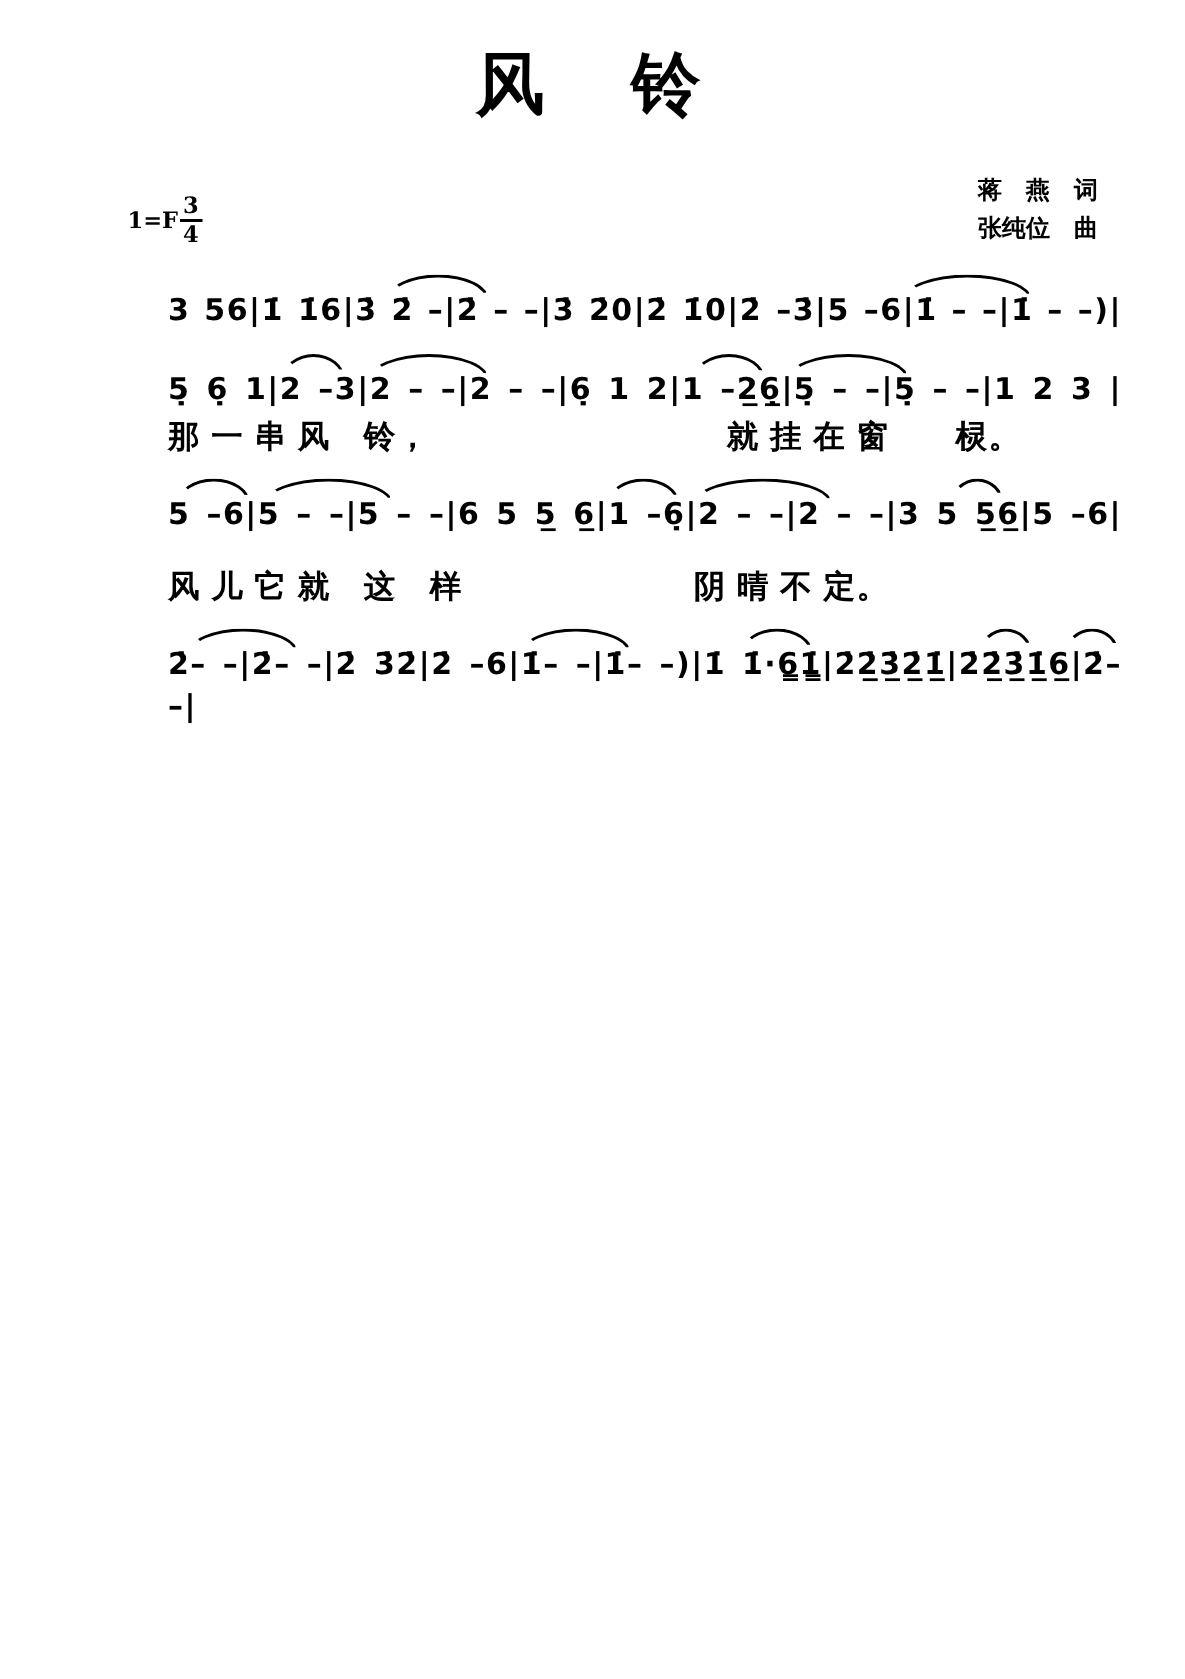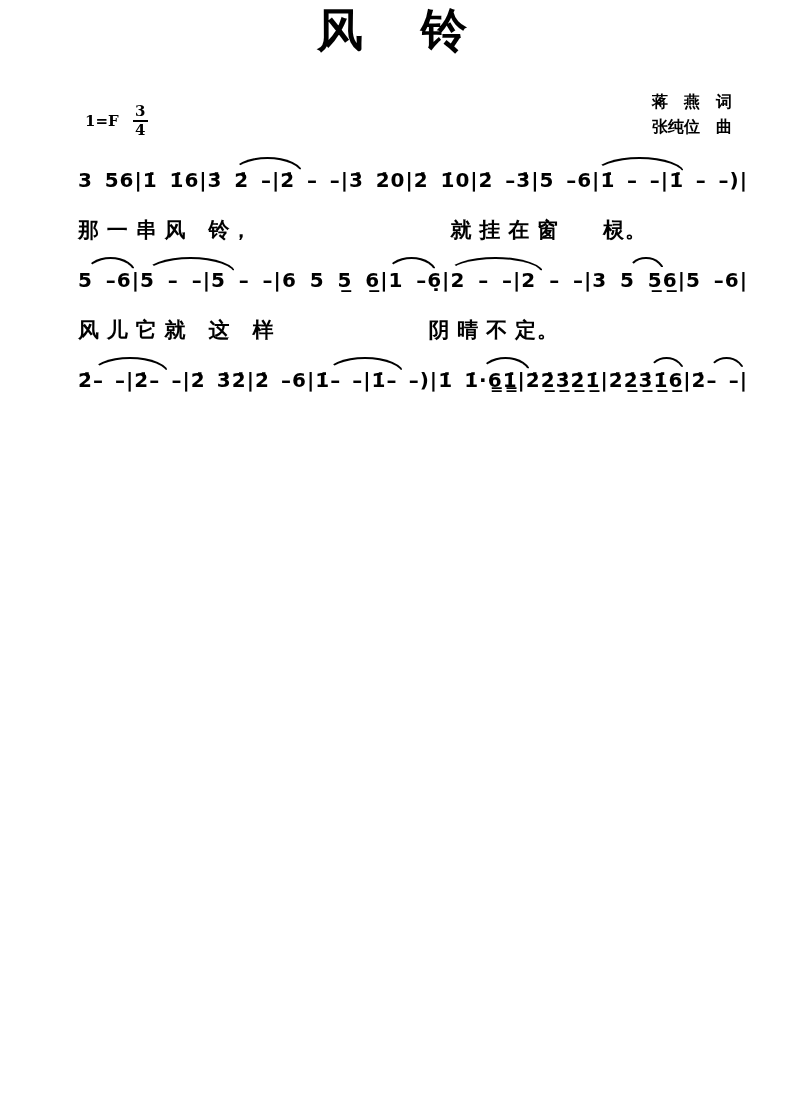--- a/index.html
+++ b/index.html
@@ -7,41 +7,42 @@
     position:relative;
     width:790px;height:1119px;
     background:#ffffff;color:#000;
     font-family:"DejaVu Sans",sans-serif;
     overflow:hidden;
   }
   .title{
     text-align:center;
     font-size:46px;font-weight:bold;
     letter-spacing:6px;
+    padding-top:26px;
     font-family:"DejaVu Sans",sans-serif;
   }
   .meta-row{
     display:flex;justify-content:space-between;align-items:flex-start;
     margin:28px 58px 0 85px;
   }
   .keysig{
-    display:flex;align-items:center;gap:14px;
+    display:flex;align-items:center;gap:1px;
     font-size:15px;font-weight:bold;
     font-family:"DejaVu Serif",serif;
     margin-top:14px;
   }
   .frac{display:inline-flex;flex-direction:column;align-items:center;line-height:1;}
   .frac .num,.frac .den{font-size:15px;}
   .frac .bar{width:15px;height:2px;background:#000;margin:1px 0;}
   .credits{
     font-size:16px;font-weight:bold;line-height:1.55;
     font-family:"Liberation Sans",sans-serif;
   }
   .score{
-    margin:26px 42px 0 78px; 
+    margin:26px 42px 0 112px; 
   }
   .line{margin-bottom:25px;}
   .notes{
     position:relative;
     font-family:"DejaVu Sans",sans-serif;
     font-weight:bold;
     font-size:20px;
     line-height:28px;height:28px;
     letter-spacing:1px;
     text-align:justify;
@@ -85,20 +86,21 @@
       <div>蒋　燕　词</div>
       <div>张纯位　曲</div>
     </div>
   </div>
 
   <div class="score">
       <div class="line">
         <div class="notes">3 56|1̇ 1̇6|3̇ 2̇ –|2̇ – –|3̇ 2̇0|2̇ 1̇0|2̇ –3̇|5 –6|1̇ – –|1̇ – –)|<div class="slur" style="left: 23%; width: 10%;"></div><div class="slur" style="left: 77%; width: 13%;"></div></div>
       </div>
       <div class="line">
+        <div class="notes">5̣ 6̣ 1|2 –3|2 – –|2 – –|6̣ 1 2|1 –2̲6̲̣|5̣ – –|5̣ – –|1 2 3 |<div class="slur" style="left: 12%; width: 6%;"></div><div class="slur" style="left: 21%; width: 12%;"></div><div class="slur" style="left: 55%; width: 7%;"></div><div class="slur" style="left: 65%; width: 12%;"></div></div>
         <div class="lyrics">那 一 串 风　铃，　　　　　　　　　就 挂 在 窗　　棂。　　　　　　　　你 是 那</div>
       </div>
       <div class="line">
         <div class="notes">5 –6|5 – –|5 – –|6 5 5̲ 6̲|1 –6̣|2 – –|2 – –|3 5 5̲6̲|5 –6|<div class="slur" style="left: 1%; width: 7%;"></div><div class="slur" style="left: 10%; width: 13%;"></div><div class="slur" style="left: 46%; width: 7%;"></div><div class="slur" style="left: 55%; width: 14%;"></div><div class="slur" style="left: 82%; width: 5%;"></div></div>
       </div>
       <div class="line">
         <div class="lyrics">风 儿 它 就　这　样　　　　　　　阴 晴 不 定。</div>
       </div>
       <div class="line">
         <div class="notes">2̇– –|2̇– –|2̇ 3̇2̇|2̇ –6|1̇– –|1̇– –)|1̇ 1̇·6̳1̳̇|2̇2̲̇3̲̇2̲̇1̲̇|2̇2̲̇3̲̇1̲̇6̲|2̇– –|<div class="slur" style="left: 2%; width: 11%;"></div><div class="slur" style="left: 37%; width: 11%;"></div><div class="slur" style="left: 60%; width: 7%;"></div><div class="slur" style="left: 85%; width: 5%;"></div><div class="slur" style="left: 94%; width: 5%;"></div></div>

